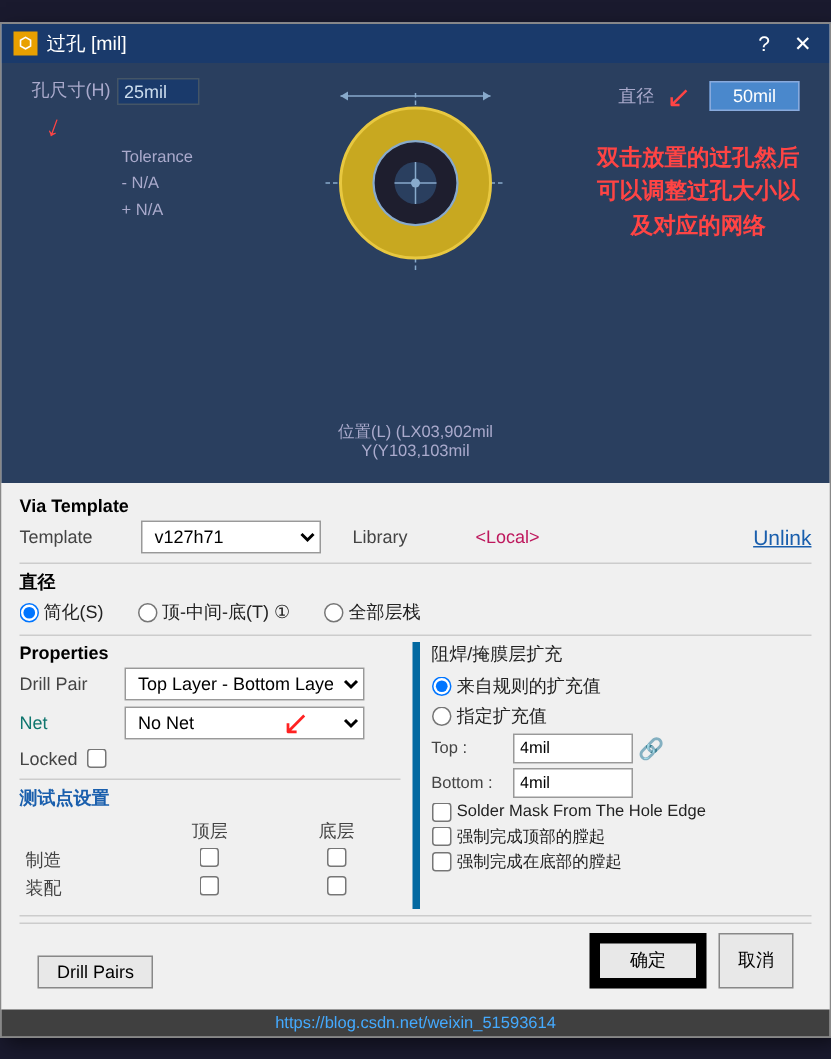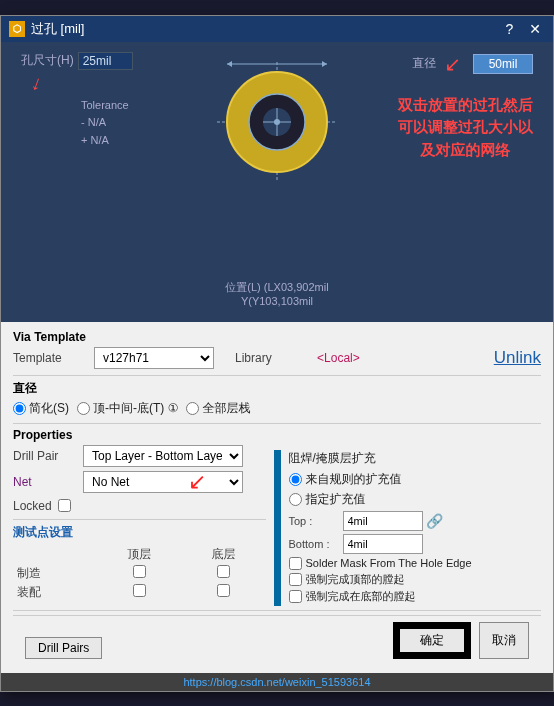--- a/index.html
+++ b/index.html
@@ -206,28 +206,28 @@
       padding: 1px 4px;
     }
 
     .library-text {
       color: #444;
       font-size: 12px;
     }
 
     .unlink-text {
       color: #444;
-      font-size: 17px;
+      font-size: 14px;
       margin-left: 29px;
     }
 
     .radio-row {
       display: flex;
       align-items: center;
-      gap: 8px;
+      gap: 23px;
       margin-bottom: 4px;
     }
 
     .radio-option {
       display: flex;
       align-items: center;
       gap: 3px;
       font-size: 12px;
       color: #222;
     }
@@ -236,23 +236,22 @@
       display: flex;
       gap: 8px;
     }
 
     .left-col {
       flex: 1;
     }
 
     .right-col {
       flex: 1;
-      border-left: 7px solid #0369a1;
+      border-left: 5px solid #0369a1;
       padding-left: 8px;
-      margin-top: 22px;
     }
 
     .right-col-title {
       font-size: 12px;
       color: #222;
       margin-bottom: 4px;
       font-weight: normal;
     }
 
     .drill-pair-row {
@@ -279,21 +278,21 @@
 
     .net-row {
       display: flex;
       align-items: center;
       margin-bottom: 6px;
       position: relative;
     }
 
     .net-label {
       font-size: 12px;
-      color: #701a75;
+      color: #0f766e;
       min-width: 70px;
     }
 
     .net-select {
       width: 160px;
       height: 22px;
       border: 1px solid #999;
       background: white;
       font-size: 12px;
       padding: 1px 4px;

